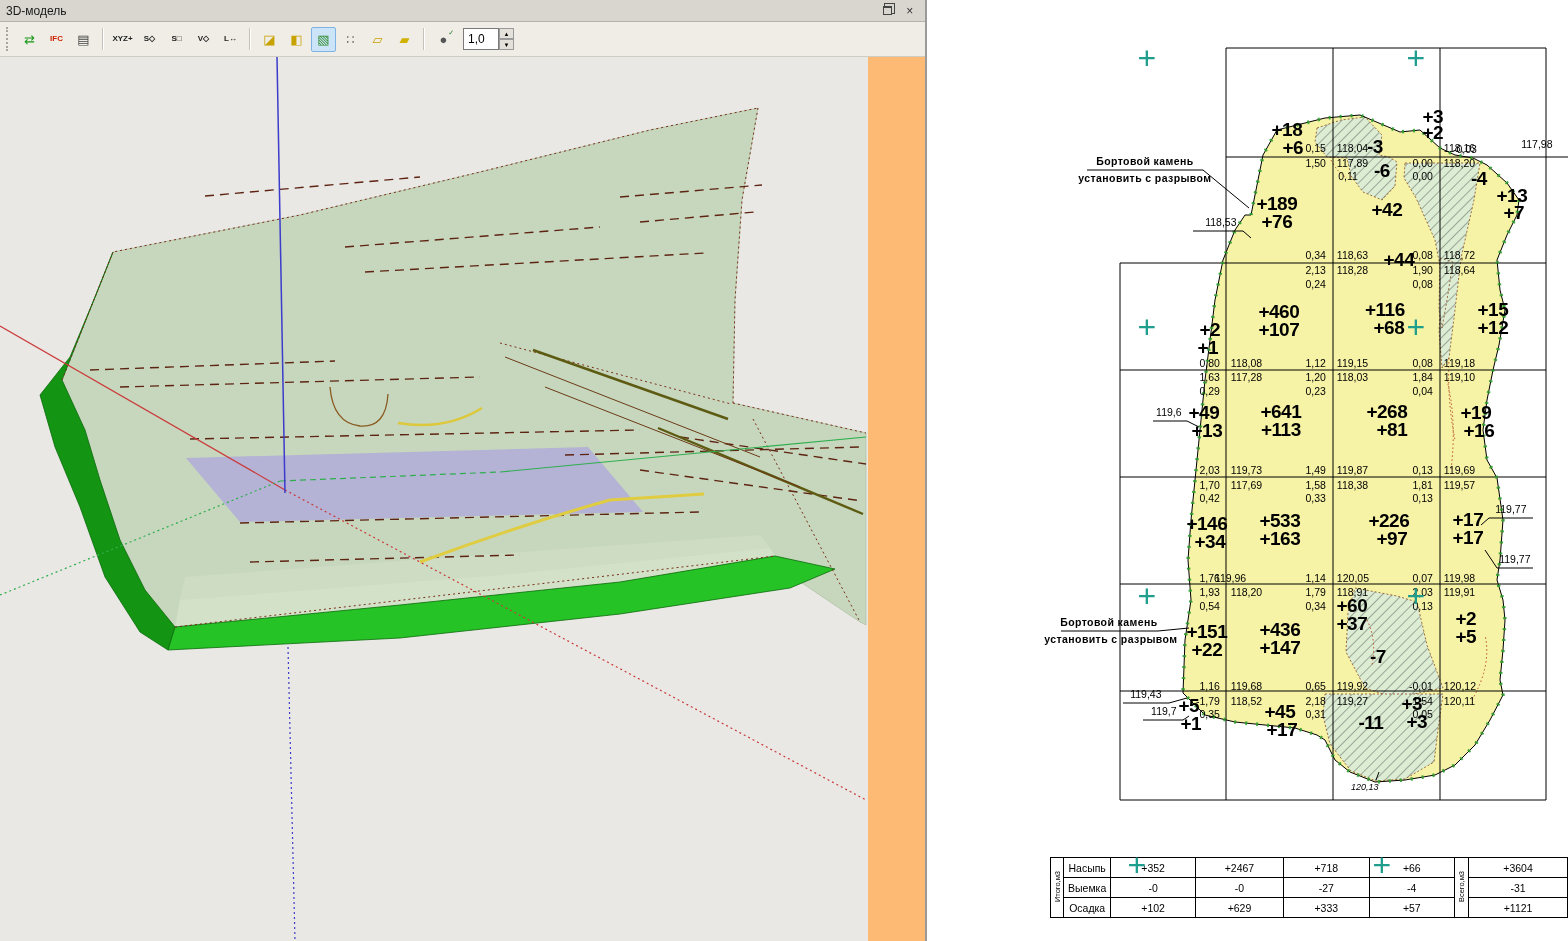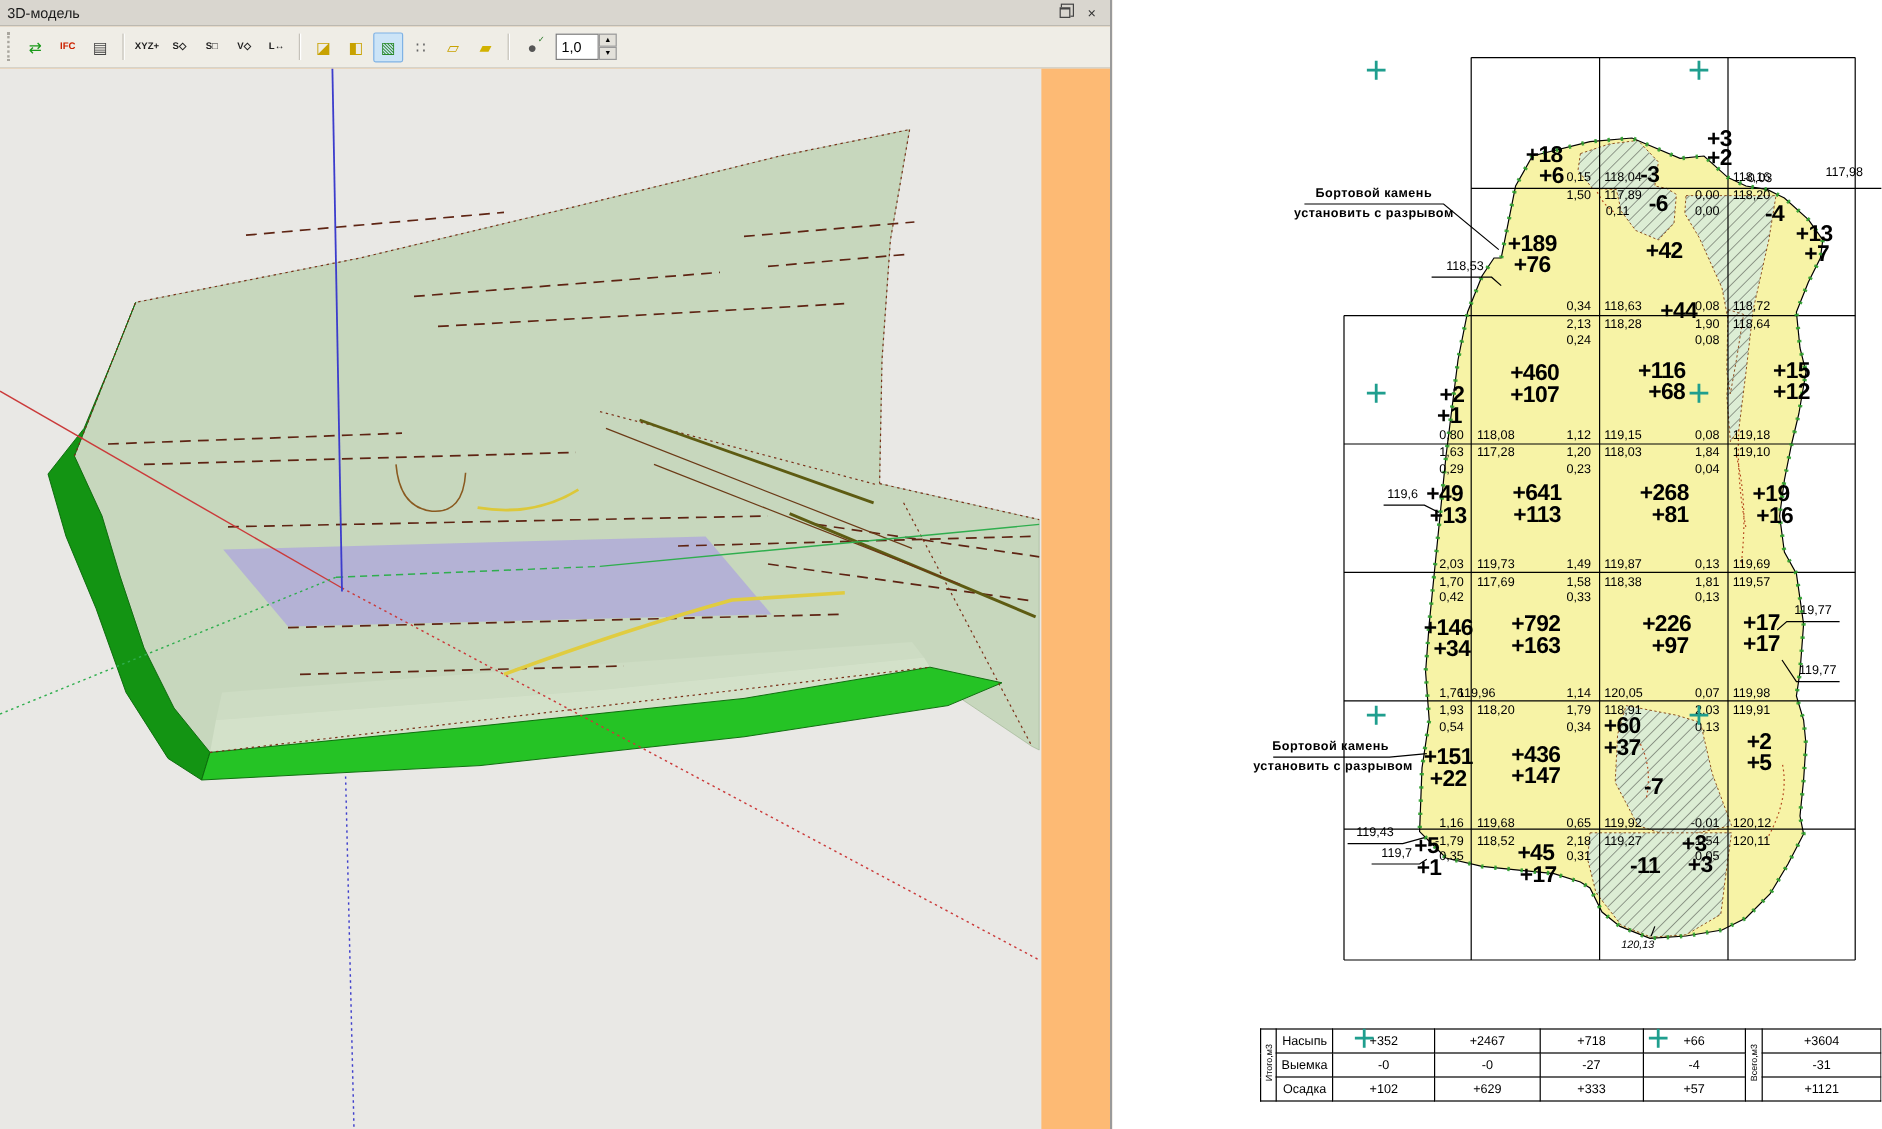--- a/index.html
+++ b/index.html
@@ -267,21 +267,21 @@
         <span class="pl lbl-b" style="left: 277px; top: 414px;">+49</span>
         <span class="pl lbl-b" style="left: 280px; top: 432px;">+13</span>
         <span class="pl lbl-b" style="left: 354px; top: 413px;">+641</span>
         <span class="pl lbl-b" style="left: 354px; top: 431px;">+113</span>
         <span class="pl lbl-b" style="left: 460px; top: 413px;">+268</span>
         <span class="pl lbl-b" style="left: 465px; top: 431px;">+81</span>
         <span class="pl lbl-b" style="left: 549px; top: 414px;">+19</span>
         <span class="pl lbl-b" style="left: 552px; top: 432px;">+16</span>
         <span class="pl lbl-b" style="left: 280px; top: 525px;">+146</span>
         <span class="pl lbl-b" style="left: 283px; top: 543px;">+34</span>
-        <span class="pl lbl-b" style="left: 353px; top: 522px;">+792</span>
+        <span class="pl lbl-b" style="left: 353px; top: 522px;">+533</span>
         <span class="pl lbl-b" style="left: 353px; top: 540px;">+163</span>
         <span class="pl lbl-b" style="left: 462px; top: 522px;">+226</span>
         <span class="pl lbl-b" style="left: 465px; top: 540px;">+97</span>
         <span class="pl lbl-b" style="left: 541px; top: 521px;">+17</span>
         <span class="pl lbl-b" style="left: 541px; top: 539px;">+17</span>
         <span class="pl lbl-b" style="left: 280px; top: 633px;">+151</span>
         <span class="pl lbl-b" style="left: 280px; top: 651px;">+22</span>
         <span class="pl lbl-b" style="left: 353px; top: 631px;">+436</span>
         <span class="pl lbl-b" style="left: 353px; top: 649px;">+147</span>
         <span class="pl lbl-b" style="left: 425px; top: 607px;">+60</span>

